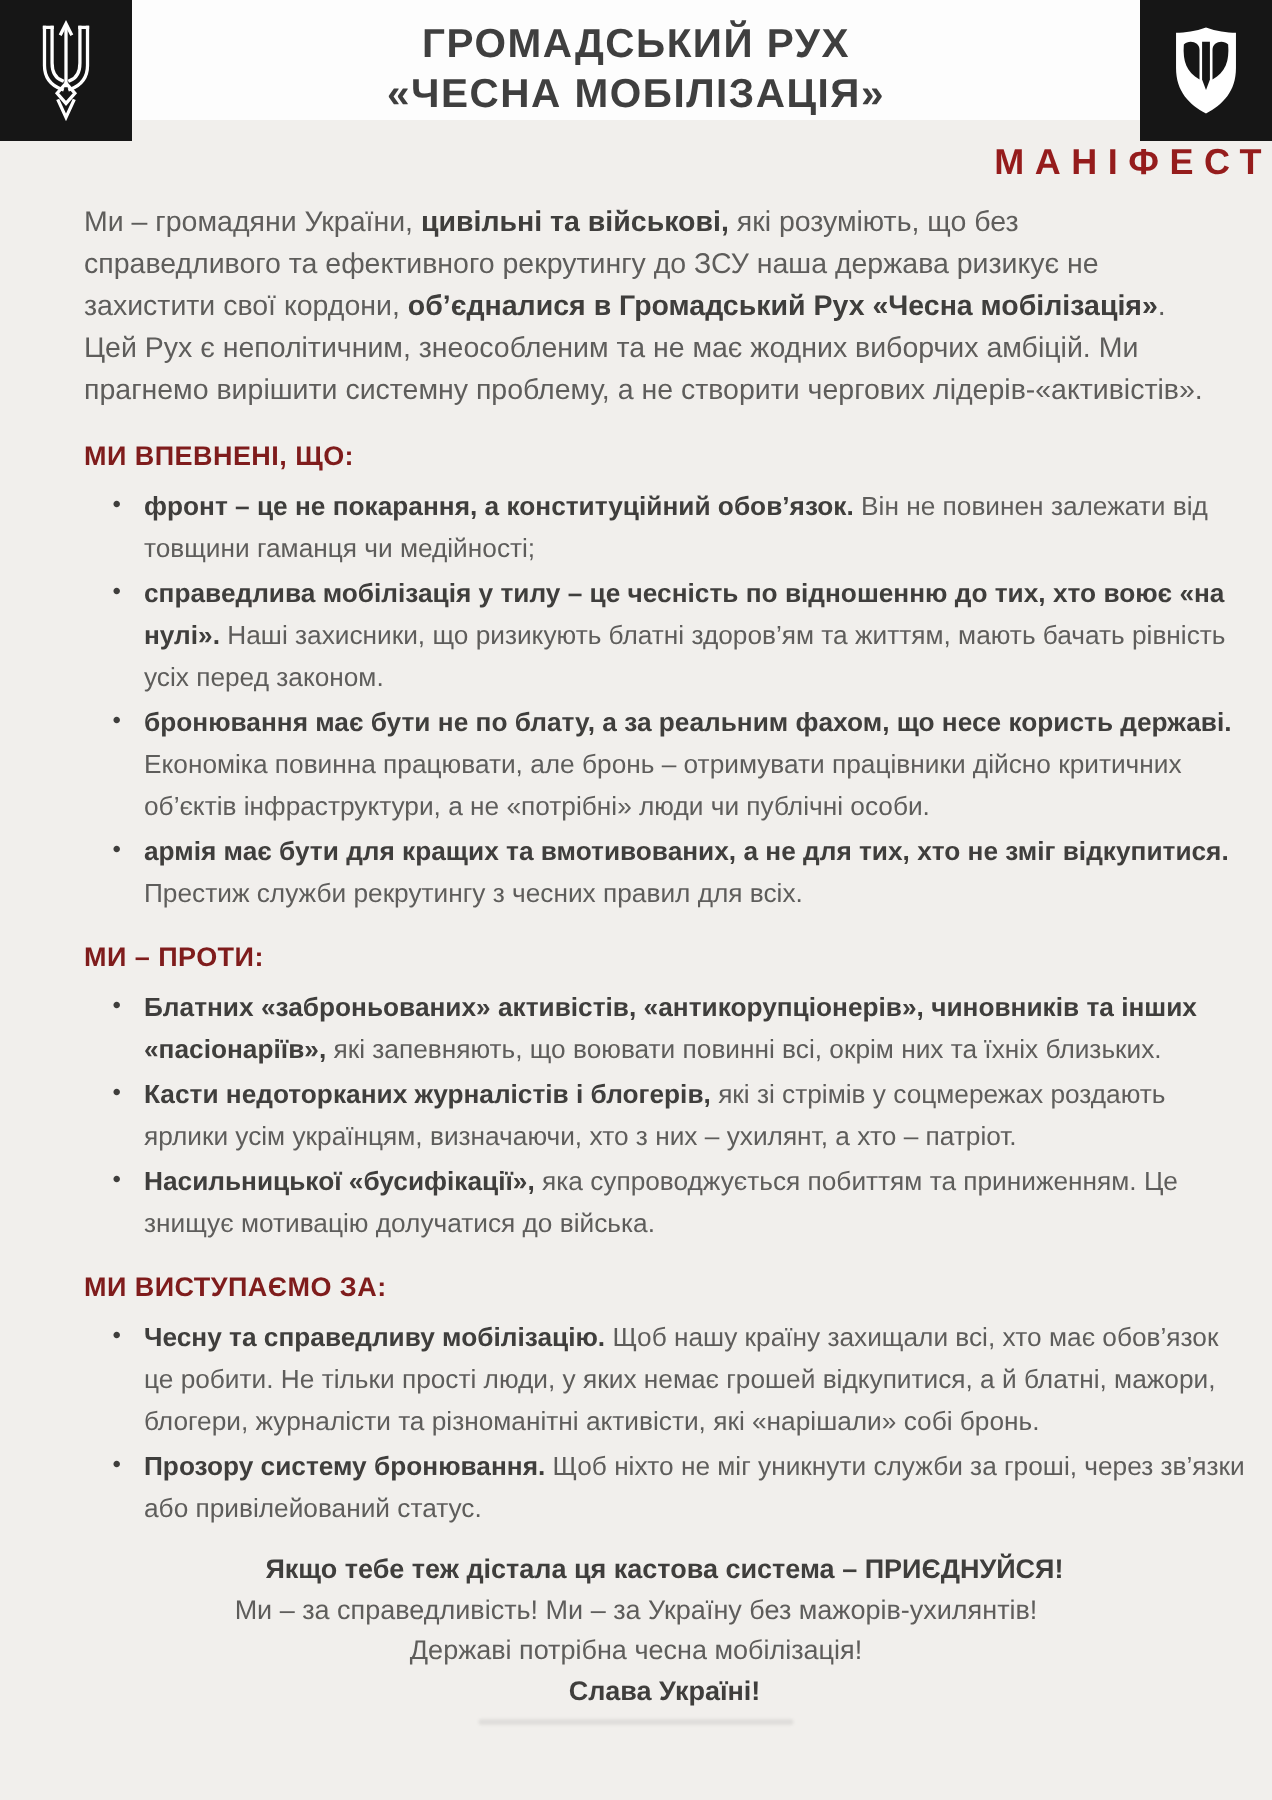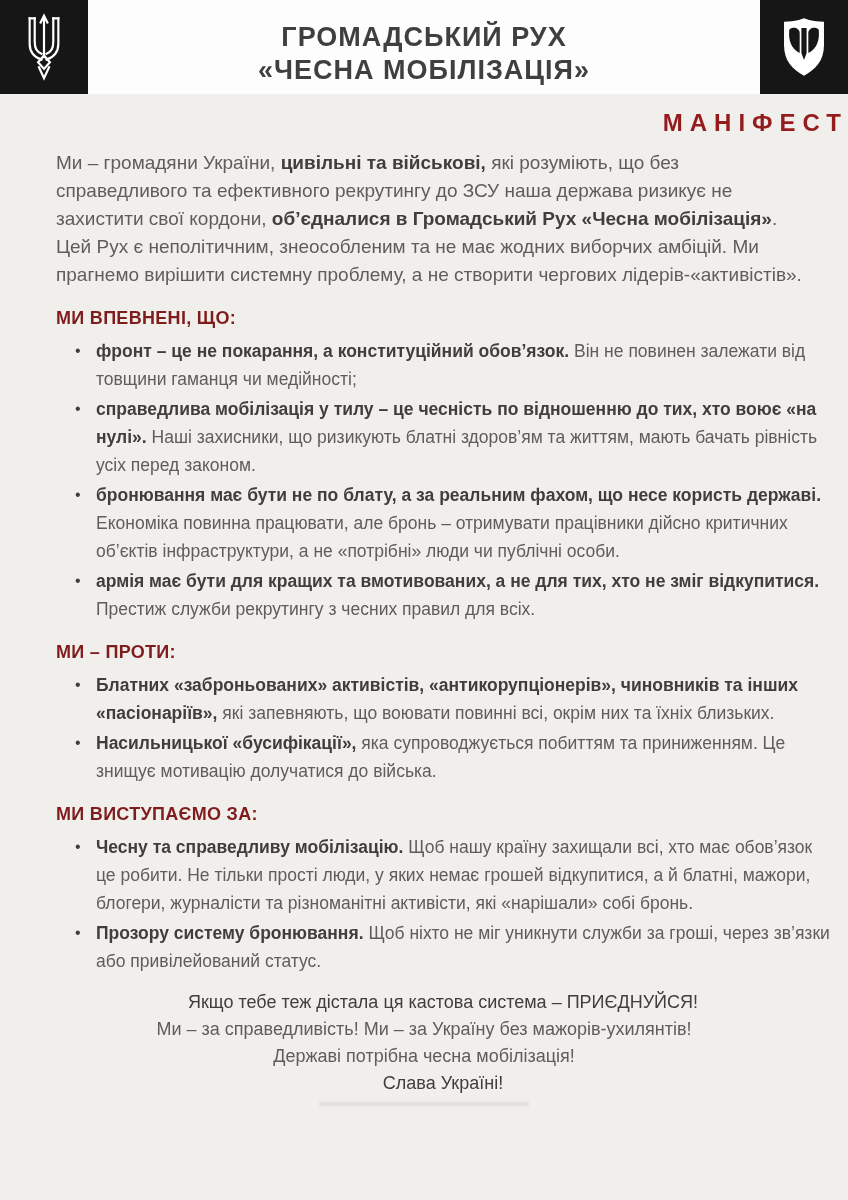--- a/index.html
+++ b/index.html
@@ -5,38 +5,38 @@
   :root{
     --bg:#f1efec; --header-bg:#fdfdfd; --emblem-bg:#161616;
     --title:#3f3f3f; --accent:#951c1c; --heading:#7f1c1c;
     --body:#5e5d5b; --bold:#3f3e3c;
   }
   *{margin:0;padding:0;box-sizing:border-box;}
   html,body{background:#fff;}
   body{font-family:"Liberation Sans","DejaVu Sans",sans-serif;}
   .page{width:848px;height:1200px;background:var(--bg);overflow:hidden;position:relative;}
   
-  .header{height:94px;background:var(--header-bg);display:flex;align-items:center;justify-content:space-between;gap:12px;}
+  .header{height:80px;background:var(--header-bg);display:flex;align-items:flex-start;justify-content:space-between;gap:12px;}
   .emblem{width:88px;height:94px;background:var(--emblem-bg);flex:0 0 88px;display:flex;align-items:center;justify-content:center;}
   .titles{flex:1;text-align:center;padding-top:13px;}
   .titles div{font-weight:700;font-size:27px;line-height:33px;color:var(--title);letter-spacing:1px;}
   
   .manifest{ text-align:right;margin-top:15px;font-size:24px;font-weight:700;letter-spacing:7px;color:var(--accent);}
   
   .intro{margin:12px 34px 0 56px;font-size:19px;line-height:28px;color:var(--body);}
   .intro strong{color:var(--bold);font-weight:700;}
   
   section h2{margin:17px 0 7px 56px;font-size:18px;line-height:24px;font-weight:700;color:var(--heading);letter-spacing:.3px;}
   section ul{list-style:none;}
   section li{position:relative;margin:0 15px 2px 96px;font-size:17.5px;line-height:28px;color:var(--body);}
   section li::before{content:"•";position:absolute;left:-21px;top:0;color:var(--bold);font-size:16px;}
   section li strong{color:var(--bold);font-weight:700;}
   
   .footer{margin-top:14px;text-align:center;font-size:18px;line-height:27px;color:var(--body);}
-  .footer .bold{font-weight:400;color:var(--bold);padding-left:38px;}
+  .footer .bold{font-weight:700;color:var(--bold);padding-left:38px;}
   .remnant{width:210px;height:4px;margin:5px auto 0;background:#777;opacity:.14;filter:blur(1px);border-radius:2px;}
 </style>
 </head>
 <body>
 
 <div class="page">
 
   <header class="header">
     <div class="emblem">
       <svg viewBox="0 0 64 84" width="54" height="72" aria-hidden="true">
@@ -80,20 +80,21 @@
           <li><strong>фронт – це не покарання, а конституційний обов’язок.</strong><span> Він не повинен залежати від товщини гаманця чи медійності;</span></li>
           <li><strong>справедлива мобілізація у тилу – це чесність по відношенню до тих, хто воює «на нулі».</strong><span> Наші захисники, що ризикують блатні здоров’ям та життям, мають бачать рівність усіх перед законом.</span></li>
           <li><strong>бронювання має бути не по блату, а за реальним фахом, що несе користь державі.</strong><span> Економіка повинна працювати, але бронь – отримувати працівники дійсно критичних об’єктів інфраструктури, а не «потрібні» люди чи публічні особи.</span></li>
           <li><strong>армія має бути для кращих та вмотивованих, а не для тих, хто не зміг відкупитися.</strong><span> Престиж служби рекрутингу з чесних правил для всіх.</span></li>
         </ul>
       </section>
       <section>
         <h2>МИ – ПРОТИ:</h2>
         <ul>
           <li><strong>Блатних «заброньованих» активістів, «антикорупціонерів», чиновників та інших «пасіонаріїв»,</strong><span>  які запевняють, що воювати повинні всі, окрім них та їхніх близьких.</span></li>
+          <li><strong>Касти недоторканих журналістів і блогерів,</strong><span> які зі стрімів у соцмережах роздають ярлики усім українцям, визначаючи, хто з них – ухилянт, а хто – патріот.</span></li>
           <li><strong>Насильницької «бусифікації»,</strong><span> яка супроводжується побиттям та приниженням. Це знищує мотивацію долучатися до війська.</span></li>
         </ul>
       </section>
       <section>
         <h2>МИ ВИСТУПАЄМО ЗА:</h2>
         <ul>
           <li><strong>Чесну та справедливу мобілізацію.</strong><span> Щоб нашу країну захищали всі, хто має обов’язок це робити. Не тільки прості люди, у яких немає грошей відкупитися, а й блатні, мажори, блогери, журналісти та різноманітні активісти, які «нарішали» собі бронь.</span></li>
           <li><strong>Прозору систему бронювання.</strong><span> Щоб ніхто не міг уникнути служби за гроші, через зв’язки або привілейований статус.</span></li>
         </ul>
       </section>

